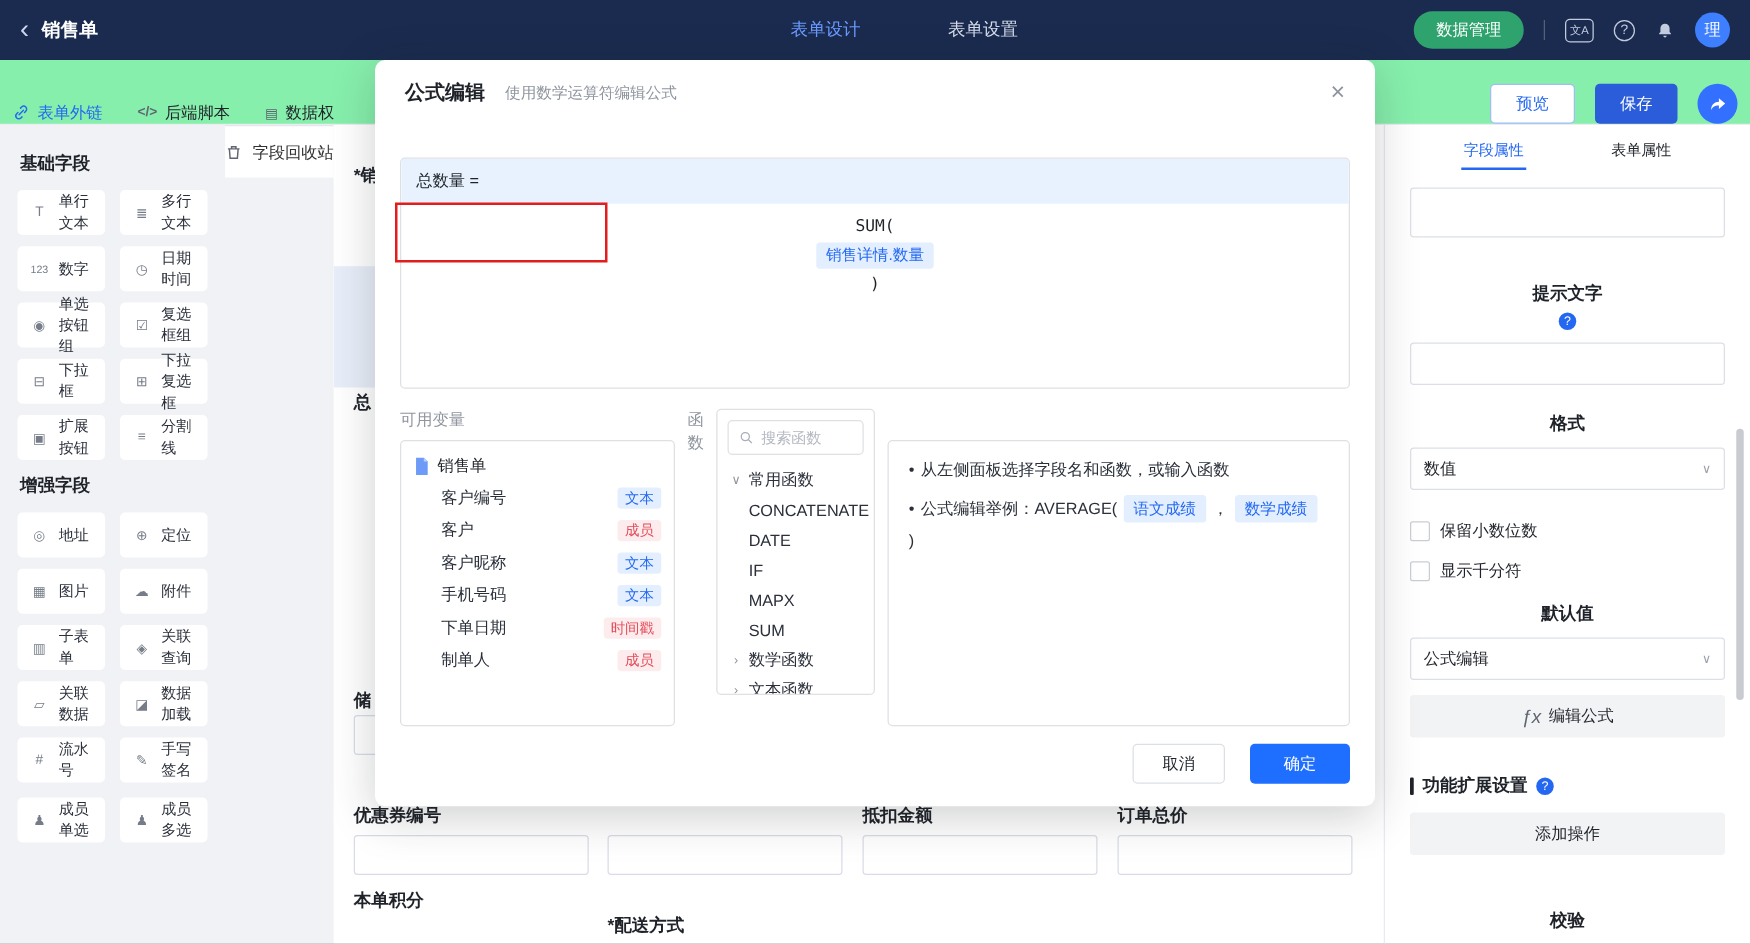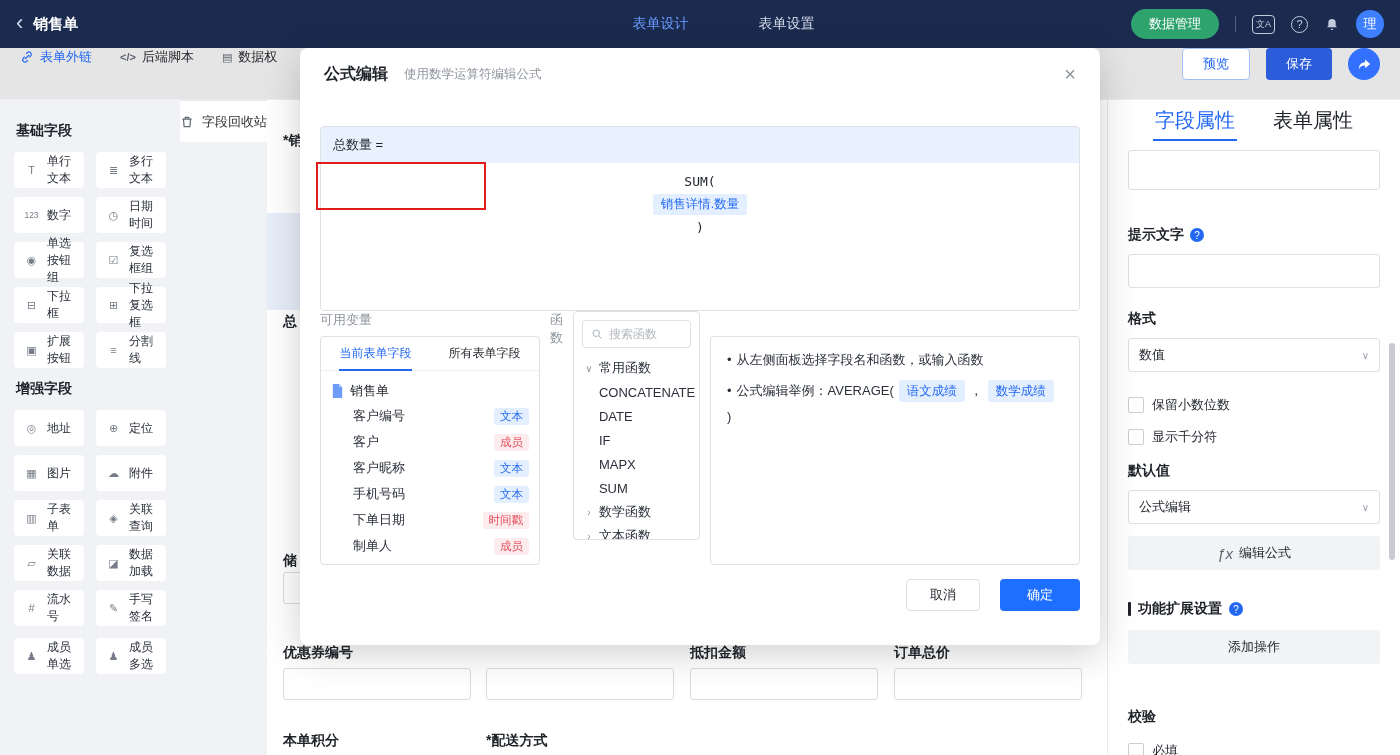--- a/index.html
+++ b/index.html
@@ -17,21 +17,21 @@
   .tb-tab.active { color:#6B9BFF; }
   .tb-right { display:flex; align-items:center; gap:16px; }
   .btn-green { background:#2FA36E; color:#fff; border:none; border-radius:15px; height:30px; padding:0 18px; font-size:13px; cursor:pointer; }
   .tb-divider { width:1px; height:16px; background:rgba(255,255,255,.25); }
   .translate-box { border:1.2px solid #C3CCDE; color:#C3CCDE; border-radius:4px; font-size:9px; padding:2px 3px; letter-spacing:0; }
   .help-circle { width:17px; height:17px; border:1.2px solid #C3CCDE; color:#C3CCDE; border-radius:50%; font-size:11px; display:flex; align-items:center; justify-content:center; }
   .bell { color:#C3CCDE; display:flex; }
   .avatar { width:28px; height:28px; border-radius:50%; background:#3D7FFF; color:#fff; font-size:13px; display:flex; align-items:center; justify-content:center; }
 
   
-  .subtoolbar { display:flex; align-items:flex-start; height:52px; background:#e5e5e5; border-bottom:1px solid #EBEDF0; padding:0 20px; }
+  .subtoolbar { display:flex; align-items:flex-end; height:52px; background:#86efac; border-bottom:1px solid #EBEDF0; padding:0 10px; }
   .sub-left { display:flex; gap:28px; flex:1; align-items:center; }
   .sub-item { display:flex; align-items:center; gap:6px; font-size:13px; color:#1f2329; cursor:pointer; }
   .sub-item .s-icon { color:#5f6672; display:flex; font-size:11px; font-weight:bold; }
   .sub-item.active, .sub-item.active .s-icon { color:#2468F2; }
   .sub-right { display:flex; gap:16px; align-items:center; }
   .btn-outline { height:32px; padding:0 20px; border:1px solid #9FBEF8; color:#2468F2; background:#fff; border-radius:4px; font-size:13px; cursor:pointer; }
   .btn-save { height:32px; padding:0 20px; border:none; color:#fff; background:#2B5CD9; border-radius:4px; font-size:13px; cursor:pointer; }
   .share-btn { width:32px; height:32px; border-radius:50%; background:#3370FF; display:flex; align-items:center; justify-content:center; cursor:pointer; }
 
   
@@ -49,26 +49,26 @@
 
   
   .canvas { flex:1; background:#fff; position:relative; overflow:hidden; }
   .sel-block { position:absolute; left:0; top:113px; width:430px; height:97px; background:#E8EEF9; }
   .cv-label { position:absolute; font-size:14px; font-weight:bold; color:#1f2329; white-space:nowrap; }
   .cv-input { position:absolute; width:188px; height:32px; border:1px solid #D8DCE6; border-radius:3px; background:#fff; outline:none; padding:0 8px; font-size:13px; }
 
   
   .props { width:293px; flex:none; border-left:1px solid #E8EAED; background:#fff; padding:0 20px; position:relative; overflow:hidden; }
   .props-tabs { display:flex; justify-content:space-around; height:38px; align-items:center; margin:0 8px; }
-  .props-tab { font-size:20px; color:#1f2329; padding:9px 2px 7px; position:relative; cursor:pointer; }
+  .props-tab { font-size:12px; color:#1f2329; padding:9px 2px 7px; position:relative; cursor:pointer; }
   .props-tab.active { color:#2468F2; }
   .props-tab.active::after { content:""; position:absolute; left:0; right:0; bottom:0; height:2px; background:#2468F2; }
   .p-input { width:100%; height:40px; border:1px solid #DCDFE6; border-radius:3px; background:#fff; outline:none; padding:0 10px; font-size:13px; }
   .p-input.short { height:34px; }
-  .p-label { font-size:14px; font-weight:bold; display:flex; align-items:center; gap:6px; }
+  .p-label { font-size:14px; font-weight:bold; display:flex; align-items:center; gap:6px;flex-direction:column; }
   .help-dot { width:14px; height:14px; border-radius:50%; background:#2468F2; color:#fff; font-size:10px; font-weight:normal; display:inline-flex; align-items:center; justify-content:center; }
   .p-select { width:100%; height:34px; border:1px solid #DCDFE6; border-radius:3px; display:flex; align-items:center; justify-content:space-between; padding:0 10px; font-size:13px; color:#1f2329; background:#fff; cursor:pointer; }
   .chev { color:#9aa0ab; font-size:10px; }
   .p-check { display:flex; align-items:center; gap:8px; font-size:13px; cursor:pointer; }
   .cbox { width:16px; height:16px; border:1px solid #C9CDD4; border-radius:2px; background:#fff; flex:none; display:flex; align-items:center; justify-content:center; font-size:11px; color:#fff; }
   .p-btn { width:100%; height:34px; background:#F2F3F5; border:none; border-radius:3px; font-size:13px; color:#1f2329; display:flex; align-items:center; justify-content:center; gap:6px; cursor:pointer; }
   .fx { font-style:italic; color:#5f6672; font-size:15px; }
   .sec-title { display:flex; align-items:center; gap:7px; font-size:14px; font-weight:bold; }
   .sec-bar { width:3px; height:14px; background:#1f2329; border-radius:1px; }
 
@@ -80,21 +80,21 @@
   .modal-header { display:flex; align-items:center; padding:0 24px; height:52px; }
   .modal-title { font-size:16px; font-weight:bold; }
   .modal-sub { font-size:12.5px; color:#8F959E; margin-left:16px; }
   .modal-close { margin-left:auto; color:#8F959E; font-size:20px; line-height:1; cursor:pointer; }
   .formula-box { margin:26px 20px 0; border:1px solid #DEE0E3; border-radius:4px; height:185px; overflow:hidden; background:#fff; }
   .formula-head { height:36px; background:#E7F2FE; display:flex; align-items:center; padding:0 12px; font-size:13px; color:#1f2329; }
   .formula-body { padding:11px 12px; font-family:"DejaVu Sans Mono","Liberation Mono",monospace; font-size:13px; color:#1f2329; display:flex; align-items:center; gap:5px;flex-direction:column; }
   .chip { background:#E3EFFE; color:#2468F2; border-radius:3px; padding:2px 8px; font-size:12.5px; font-family:"Liberation Sans","DejaVu Sans",sans-serif; white-space:nowrap; }
   .annotation { position:absolute; left:16px; top:114px; width:170px; height:48px; border:2px solid #E21D1D; z-index:20; pointer-events:none; }
 
-  .panel-section { display:flex; gap:10px; margin:0 20px 0; }
+  .panel-section { display:flex; gap:10px; margin:16px 20px 0; }
   .col-vars { width:220px; display:flex; flex-direction:column; }
   .col-fns { width:150px; display:flex; flex-direction:row; }
   .col-help { flex:1; display:flex; flex-direction:column; }
   .col-label { font-size:13px; color:#8F959E; margin-bottom:8px; height:17px; }
   .panel-box { border:1px solid #DEE0E3; border-radius:4px; height:229px; overflow:hidden; background:#fff; }
 
   .vp-tabs { display:flex; height:34px; border-bottom:1px solid #EFF0F2; }
   .vp-tab { flex:1; display:flex; align-items:center; justify-content:center; font-size:12px; color:#1f2329; position:relative; cursor:pointer; }
   .vp-tab.active { color:#2468F2; }
   .vp-tab.active::after { content:""; position:absolute; left:18px; right:18px; bottom:-1px; height:2px; background:#2468F2; }
@@ -308,21 +308,21 @@
 
       <span class="cv-label" style="left:16px; top:544px;">优惠券编号</span>
       <span class="cv-label" style="left:219px; top:515px;text-align:center;">优惠券面值</span>
       <span class="cv-label" style="left:423px; top:544px;">抵扣金额</span>
       <span class="cv-label" style="left:627px; top:544px;">订单总价</span>
       <input class="cv-input" style="left: 16px; top: 568px;">
       <input class="cv-input" style="left: 219px; top: 568px;">
       <input class="cv-input" style="left: 423px; top: 568px;">
       <input class="cv-input" style="left: 627px; top: 568px;">
 
-      <span class="cv-label" style="left:16px; top:632px;">本单积分</span>
+      <span class="cv-label" style="left:16px; top:612px;">本单积分</span>
       <span class="cv-label" style="left:219px; top:632px;">*配送方式</span>
     </div>
 
     <aside class="props">
       <div class="props-tabs">
         <span class="props-tab active">字段属性</span>
         <span class="props-tab">表单属性</span>
       </div>
 
       <input class="p-input mt12" style="">
@@ -394,24 +394,20 @@
         <span>)</span>
       </div>
     </div>
     <div class="annotation"></div>
 
     <div class="panel-section">
 
       <div class="col-vars">
         <div class="col-label">可用变量</div>
         <div class="panel-box">
-          <div class="vp-tabs">
-            <span class="vp-tab active">当前表单字段</span>
-            <span class="vp-tab">所有表单字段</span>
-          </div>
           <div class="vp-tree">
             <div class="vp-root">
               <svg width="13" height="14" viewBox="0 0 16 18">
                   <path d="M2 0h8l4 4v14H2z" fill="#6E9BF7"></path>
                   <path d="M10 0l4 4h-4z" fill="#BAD0FB"></path>
                 </svg>
               <span>销售单</span>
             </div>
             <div class="vp-row">
                 <span>客户编号</span>

